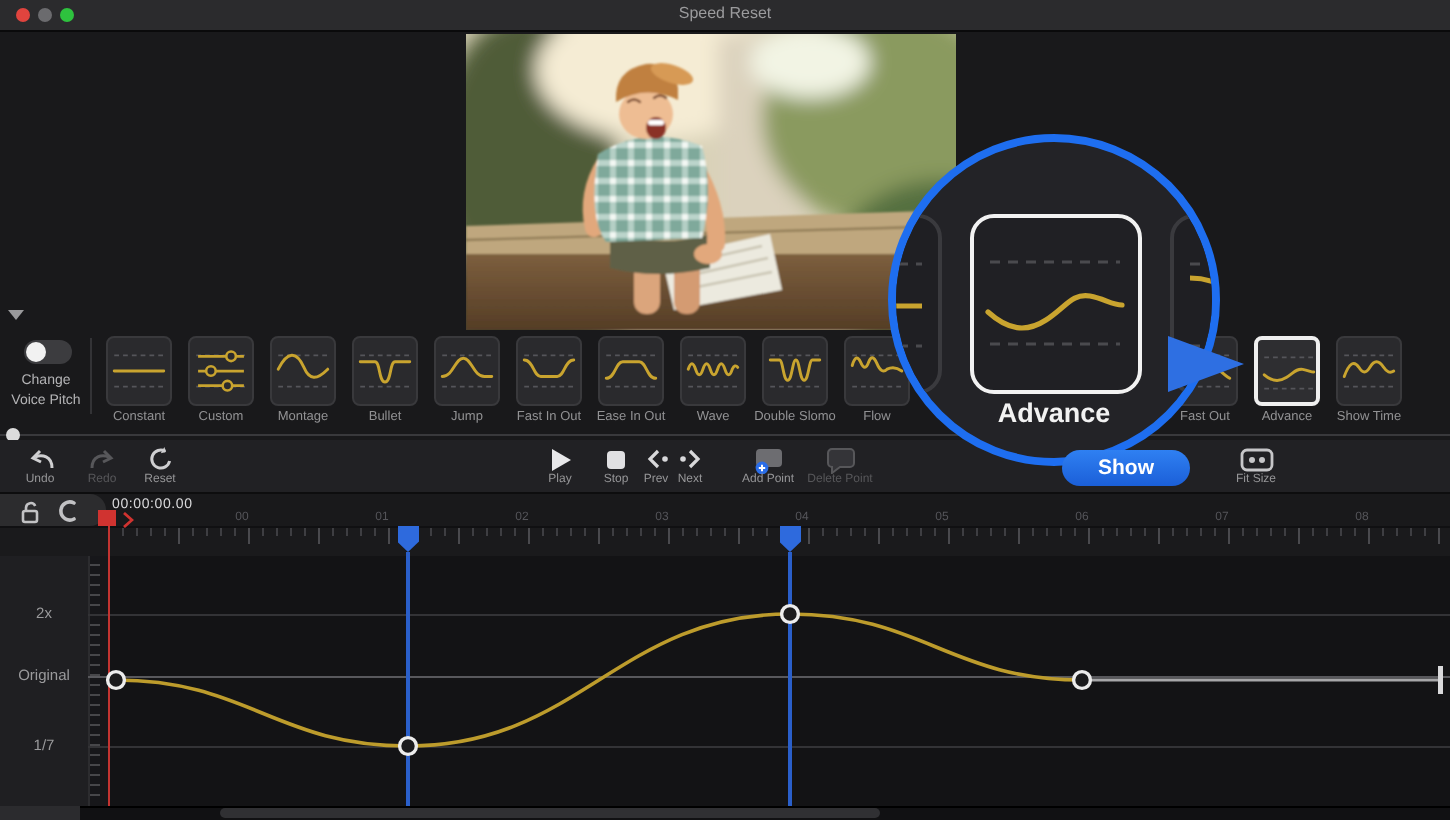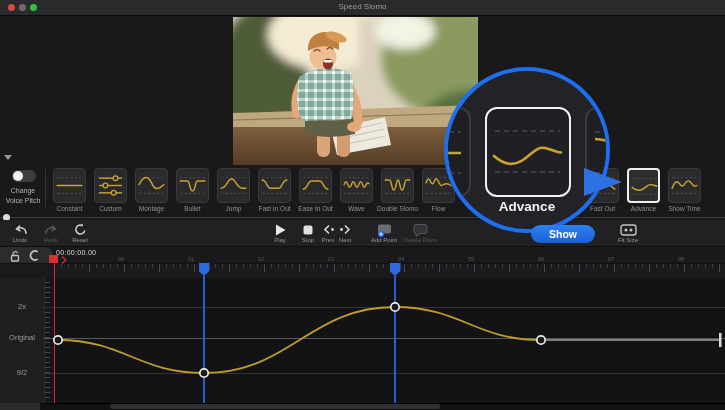--- a/index.html
+++ b/index.html
@@ -75,21 +75,21 @@
 </style>
 </head>
 <body>
 
 <div id="app">
 
   <div id="titlebar" class="abs">
     <div class="tl abs" style="left:8px;background:#e0443e"></div>
     <div class="tl abs" style="left:19px;background:#6b6b6e"></div>
     <div class="tl abs" style="left:30px;background:#2ec23e"></div>
-    <div id="title" class="abs">Speed Slomo</div>
+    <div id="title" class="abs">Speed Reset</div>
   </div>
 
   <div id="video" class="abs">
     <svg width="245" height="148" viewBox="0 0 245 148">
       <defs>
         <filter id="b5">
             <feGaussianBlur stdDeviation="5"></feGaussianBlur>
           </filter>
         <filter id="b1">
             <feGaussianBlur stdDeviation="0.6"></feGaussianBlur>
@@ -540,14 +540,14 @@
     <div class="rlabel abs" style="left: 183px; top: 256px;">01</div>
     <div class="rlabel abs" style="left: 253px; top: 256px;">02</div>
     <div class="rlabel abs" style="left: 323px; top: 256px;">03</div>
     <div class="rlabel abs" style="left: 393px; top: 256px;">04</div>
     <div class="rlabel abs" style="left: 463px; top: 256px;">05</div>
     <div class="rlabel abs" style="left: 533px; top: 256px;">06</div>
     <div class="rlabel abs" style="left: 603px; top: 256px;">07</div>
     <div class="rlabel abs" style="left: 673px; top: 256px;">08</div>
     <div class="alabel abs" style="top: 302px;">2x</div>
     <div class="alabel abs" style="top: 333px;">Original</div>
-    <div class="alabel abs" style="top: 368px;">9/2</div>
+    <div class="alabel abs" style="top: 368px;">1/7</div>
   </div>
 
 </body></html>

